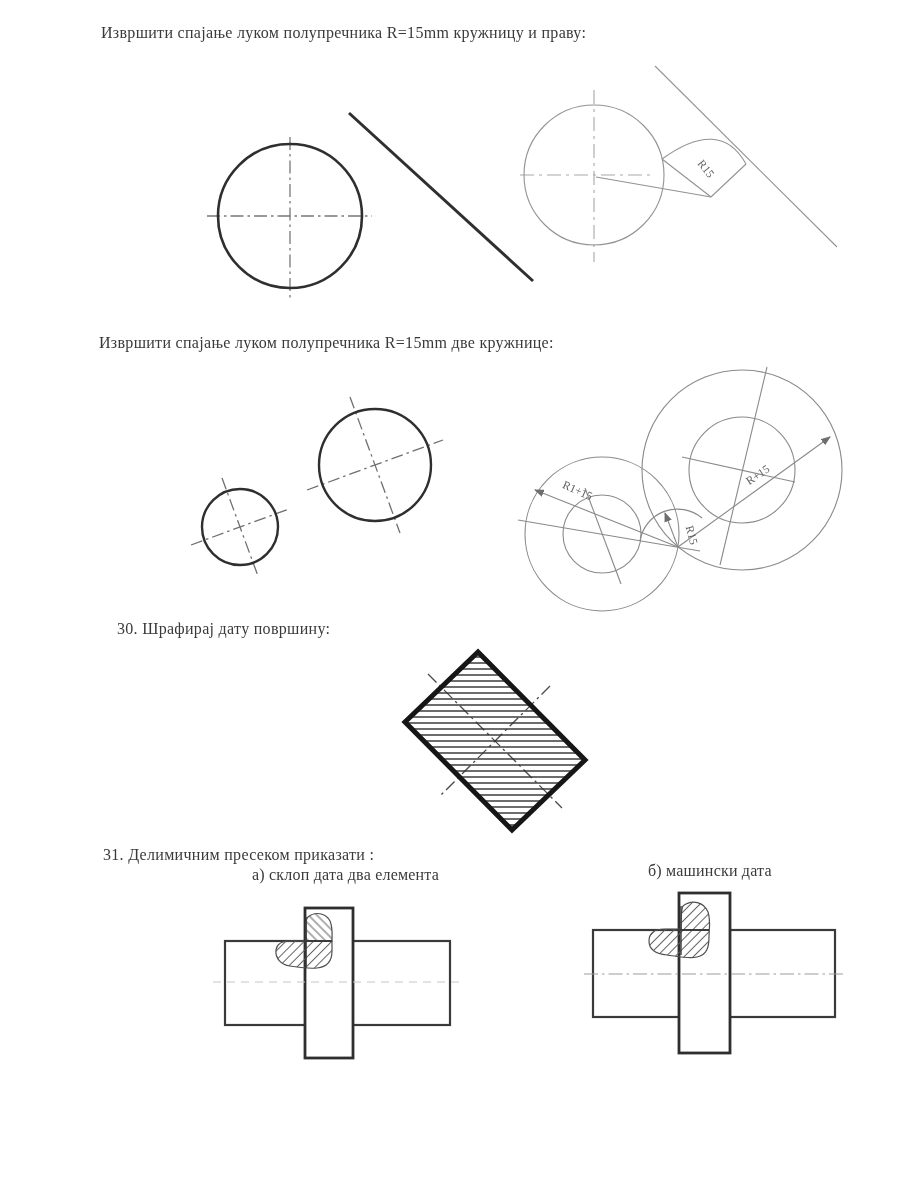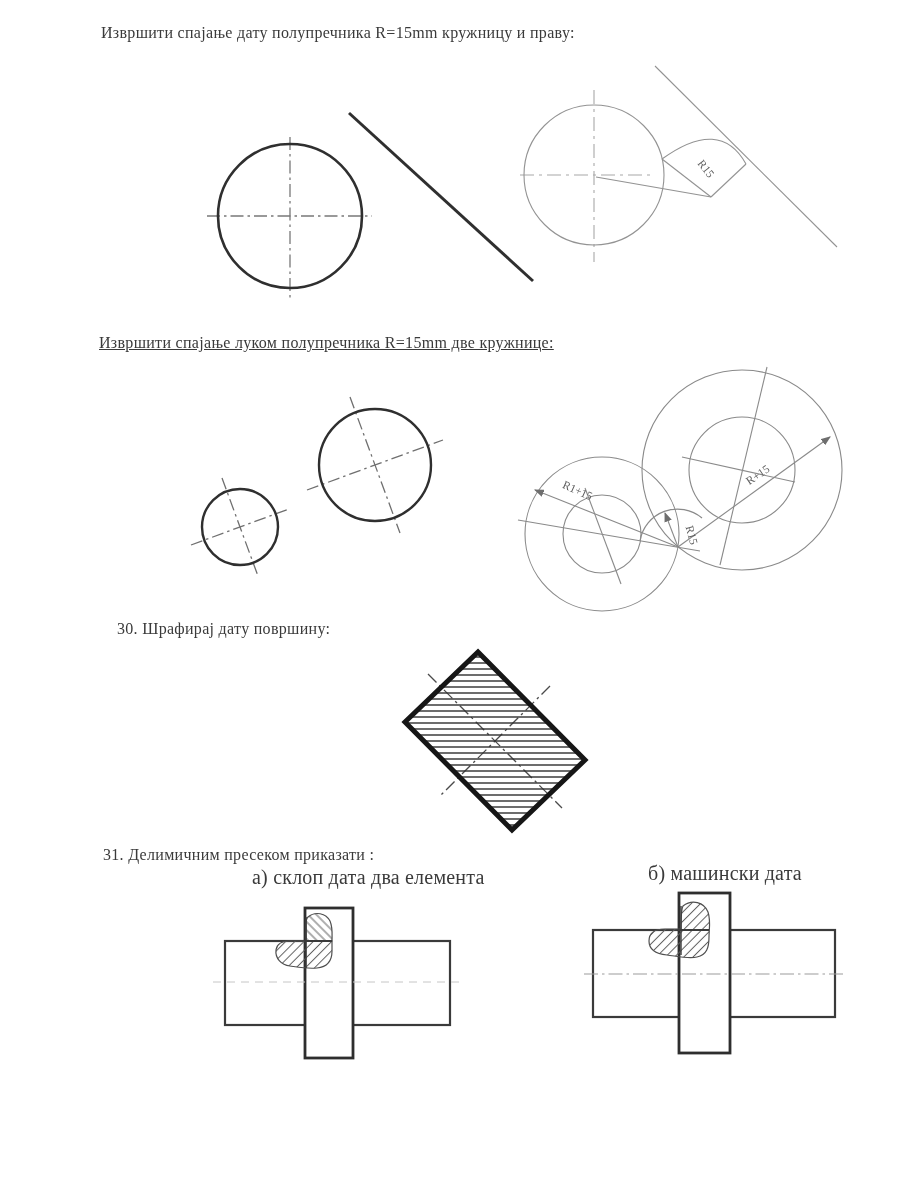--- a/index.html
+++ b/index.html
@@ -13,21 +13,21 @@
   }
   .heading{
     position:absolute;
     font-size:16px;
     letter-spacing:.3px;
     color:#3a3a3a;
     white-space:nowrap;
   }
   .sub-label{
     position:absolute;
-    font-size:20px;
+    font-size:16px;
     letter-spacing:.2px;
     color:#3a3a3a;
     white-space:nowrap;
   }
   svg{position:absolute;left:0;}
   .svg-row1{top:60px;}
   .svg-row2{top:365px;}
   .svg-hatch{top:640px;left:380px;}
   .svg-sections{top:885px;}
   text.dim-label{
@@ -51,42 +51,42 @@
       </pattern>
       <pattern id="hatch-back" width="6" height="6" patternUnits="userSpaceOnUse" patternTransform="rotate(45)">
         <line x1="0" y1="3" x2="6" y2="3" stroke="#606060" stroke-width="1"></line>
       </pattern>
       <marker id="arrow" markerWidth="9" markerHeight="7" refX="8" refY="3.5" orient="auto">
         <path d="M0,0 L9,3.5 L0,7 Z" fill="#6e6e6e"></path>
       </marker>
     </defs>
   </svg>
 
-  <div class="heading" style="left:101px;top:24px;">Извршити спајање дату полупречника R=15mm кружницу и праву:</div>
+  <div class="heading" style="left:101px;top:24px;">Извршити спајање луком полупречника R=15mm кружницу и праву:</div>
 
   <svg class="svg-row1" width="918" height="270" viewBox="0 60 918 270">
 
     <line x1="207" y1="216" x2="372" y2="216" stroke="#787878" stroke-width="1.3" stroke-dasharray="13 4 2.5 4"></line>
     <line x1="290" y1="137" x2="290" y2="299" stroke="#787878" stroke-width="1.3" stroke-dasharray="13 4 2.5 4"></line>
     <circle cx="290" cy="216" r="72" fill="none" stroke="#2f2f2f" stroke-width="2.6"></circle>
 
     <line x1="349" y1="113" x2="533" y2="281" stroke="#2f2f2f" stroke-width="3"></line>
 
     <line x1="520" y1="175" x2="652" y2="175" stroke="#a8a8a8" stroke-width="1.1" stroke-dasharray="14 5 3 5"></line>
     <line x1="594" y1="90" x2="594" y2="262" stroke="#a8a8a8" stroke-width="1.1" stroke-dasharray="14 5 3 5"></line>
     <circle cx="594" cy="175" r="70" fill="none" stroke="#939393" stroke-width="1.1"></circle>
     <line x1="655" y1="66" x2="837" y2="247" stroke="#939393" stroke-width="1.1"></line>
     <line x1="596" y1="177" x2="711" y2="197" stroke="#939393" stroke-width="1.1"></line>
     <line x1="711" y1="197" x2="662" y2="159" stroke="#939393" stroke-width="1.1"></line>
     <line x1="711" y1="197" x2="746" y2="164" stroke="#939393" stroke-width="1.1"></line>
     <path d="M 662,159 Q 720,117 746,164" fill="none" stroke="#939393" stroke-width="1.1"></path>
     <text class="dim-label" x="703" y="171" text-anchor="middle" transform="rotate(52 703 171)">R15</text>
   </svg>
 
-  <div class="heading" style="left:99px;top:334px;text-decoration:underline;">Извршити спајање луком полупречника R=15mm две кружнице:</div>
+  <div class="heading" style="left:99px;top:334px;">Извршити спајање луком полупречника R=15mm две кружнице:</div>
 
   <svg class="svg-row2" width="918" height="255" viewBox="0 365 918 255">
 
     <line x1="191" y1="545" x2="289" y2="509" stroke="#6f6f6f" stroke-width="1.3" stroke-dasharray="12 4 2.5 4"></line>
     <line x1="222" y1="478" x2="258" y2="576" stroke="#6f6f6f" stroke-width="1.3" stroke-dasharray="12 4 2.5 4"></line>
     <circle cx="240" cy="527" r="38" fill="none" stroke="#2f2f2f" stroke-width="2.4"></circle>
 
     <line x1="307" y1="490" x2="443" y2="440" stroke="#6f6f6f" stroke-width="1.3" stroke-dasharray="12 4 2.5 4"></line>
     <line x1="350" y1="397" x2="400" y2="533" stroke="#6f6f6f" stroke-width="1.3" stroke-dasharray="12 4 2.5 4"></line>
     <circle cx="375" cy="465" r="56" fill="none" stroke="#2f2f2f" stroke-width="2.4"></circle>

